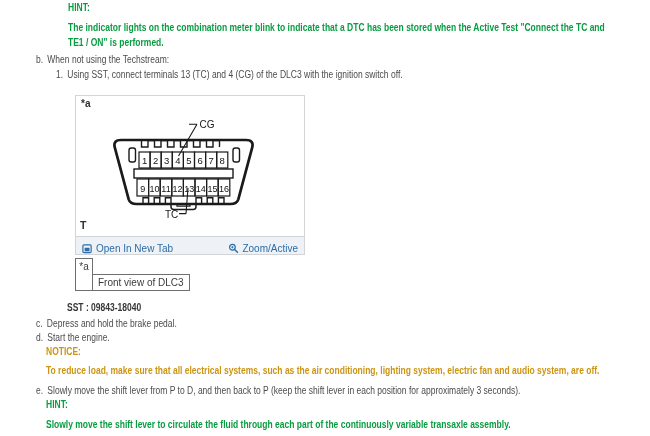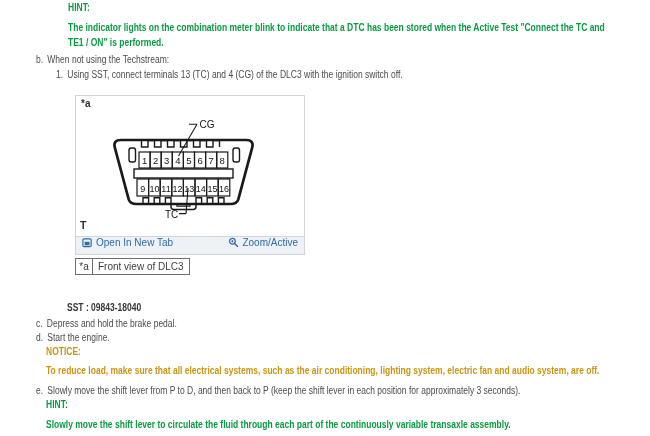--- a/index.html
+++ b/index.html
@@ -23,30 +23,30 @@
   .orange{color:var(--notice_orange,#cc9412);font-weight:700;}
   .strong{color:var(--strong_text,#363636);font-weight:700;}
   .row{display:flex;white-space:nowrap;}
   .row .marker{margin-right:5px;flex:0 0 auto;}
   
   .figure{width:230px;border:1px solid #d2d5d8;background:#fff;box-sizing:border-box;}
   .fig-canvas{position:relative;height:140px;background:#fff;}
   .figref{position:absolute;left:5px;top:2px;font-weight:700;color:#2f2f2f;font-size:10px;}
   .figT{position:absolute;left:4px;top:123px;font-weight:700;color:#2f2f2f;font-size:10.5px;}
   .fig-toolbar{
-    height:17px;display:flex;align-items:flex-start;justify-content:space-between;
+    height:17px;display:flex;align-items:flex-end;justify-content:space-between;
     padding:0 6px;background:#eef2f6;border-top:1px solid #d2d5d8;
   }
   .link{display:inline-flex;align-items:center;gap:3px;color:var(--link_blue,#2d6da8);
     font-size:10px;text-decoration:none;cursor:pointer;}
   .link svg{display:block;}
   
   .caption{display:flex;font-size:10px;color:#3c3c3c;line-height:13px;}
   .cap-key{border:1px solid #6f6f6f;min-width:14px;text-align:center;padding:1px 1px;background:#fff;}
-  .cap-val{border:1px solid #6f6f6f;border-left:none;padding:1px 5px;background:#fff;}
+  .cap-val{border:1px solid #6f6f6f;border-left:none;padding:1px 5px;background:#fff;margin-top:16px;}
   
   svg text{font-family:"Liberation Sans","DejaVu Sans",sans-serif;}
 </style>
 </head>
 <body>
 
 <div id="page">
 
   <div class="abs green cond" style="left:68px;top:2px">HINT:</div>
 

